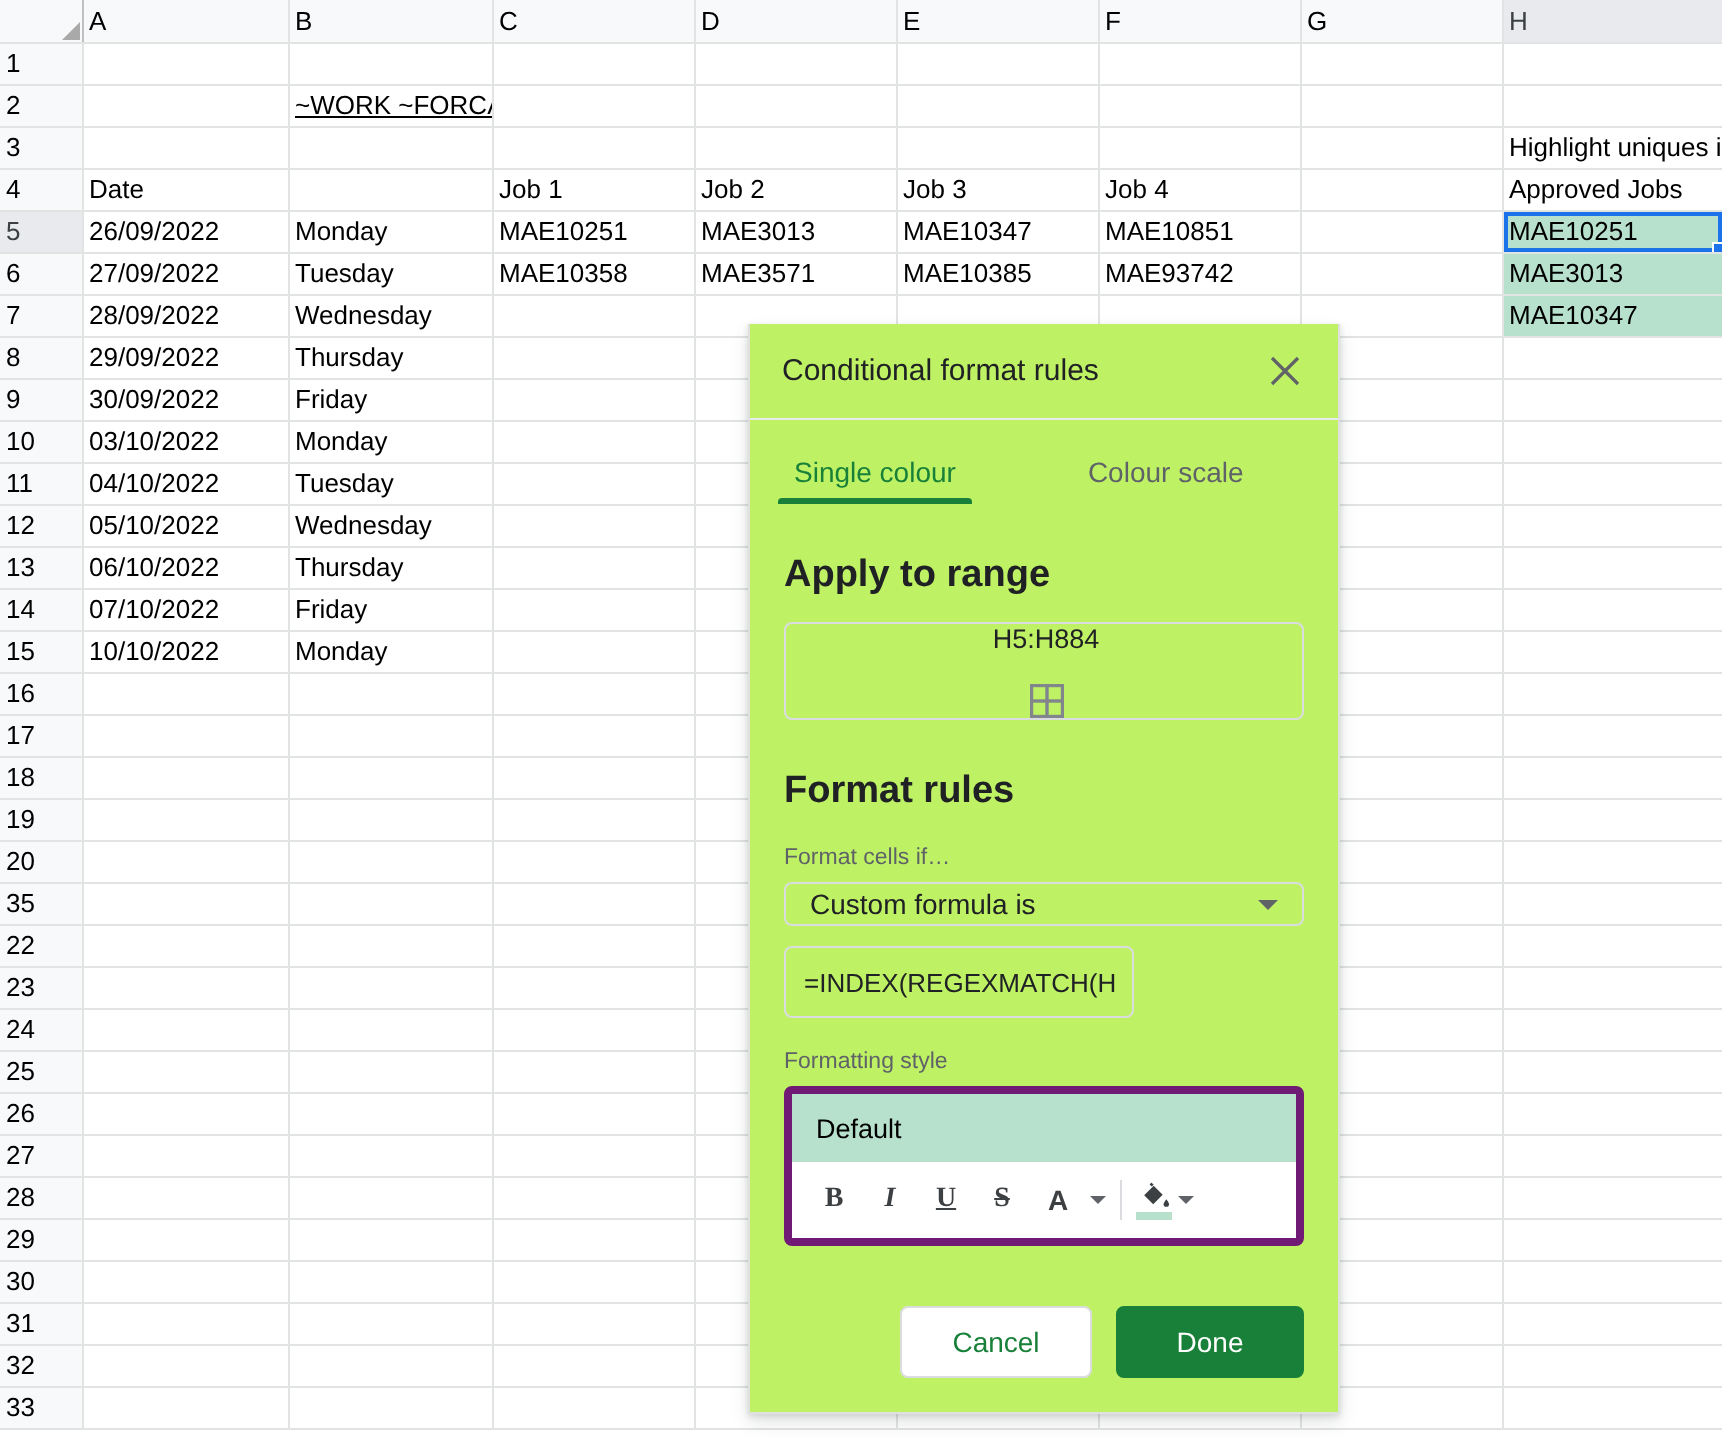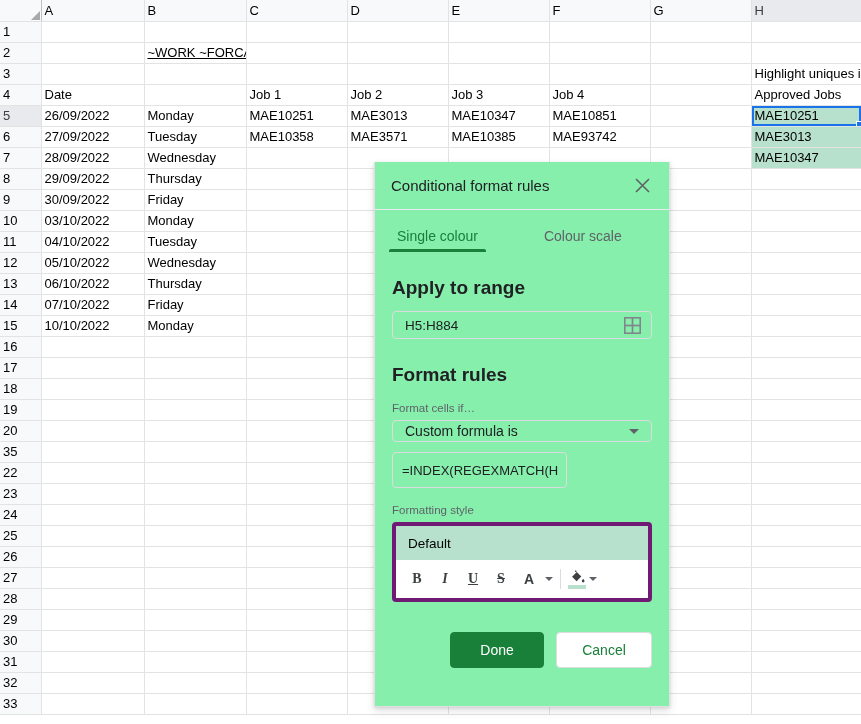--- a/index.html
+++ b/index.html
@@ -94,21 +94,21 @@
     background: #1a73e8;
     border: 1px solid #fff;
     z-index: 3;
   }
 
   
   .dialog {
     position: absolute;
     left: 374px; top: 162px;
     width: 296px; height: 545px;
-    background: #86efac;
+    background: #bef264;
     border: 1px solid #e0e0e0;
     border-top: none;
     box-shadow: 0 1px 3px rgba(60,64,67,.15), 0 4px 8px rgba(60,64,67,.15);
     z-index: 10;
     overflow: hidden;
   }
   .dlg-header {
     height: 48px;
     display: flex; align-items: center;
     padding: 0 16px 0 16px;
@@ -160,26 +160,27 @@
     margin-bottom: 12px;
   }
   .small-label {
     font-size: 11.5px;
     color: #5f6368;
     margin-top: 16px;
     margin-bottom: 6px;
   }
 
   .range-box {
-    height: 28px;
+    height: 49px;
     border: 1px solid #dadce0;
     border-radius: 4px;
     display: flex; align-items: center;
     padding: 0 10px 0 12px;
     cursor: text;
+    flex-direction: column;
   }
   .range-box .val { flex: 1; font-size: 13.5px; color: #202124; }
   .grid-icon { width: 17px; height: 17px; display: block; }
 
   .select-box {
     height: 22px;
     border: 1px solid #dadce0;
     border-radius: 4px;
     display: flex; align-items: center;
     padding: 0 12px;
@@ -749,20 +750,20 @@
               <path d="M7.3 2.1 L8.6 3.4" stroke="#3c4043" stroke-width="1.6" fill="none"></path>
               <path d="M16.8 11.6 c0 0 1.6 2 1.6 2.9 a1.6 1.6 0 0 1 -3.2 0 c0 -0.9 1.6 -2.9 1.6 -2.9 z" fill="#3c4043"></path>
             </svg>
             <div class="bucket-swatch"></div>
           </div>
           <div class="mini-caret"></div>
         </div>
       </div>
 
       <div class="dlg-actions">
+        <div class="btn btn-cancel">Cancel</div>
         <div class="btn btn-done">Done</div>
-        <div class="btn btn-cancel">Cancel</div>
       </div>
 
     </div>
   </div>
 
 </div>
 
 </body></html>

